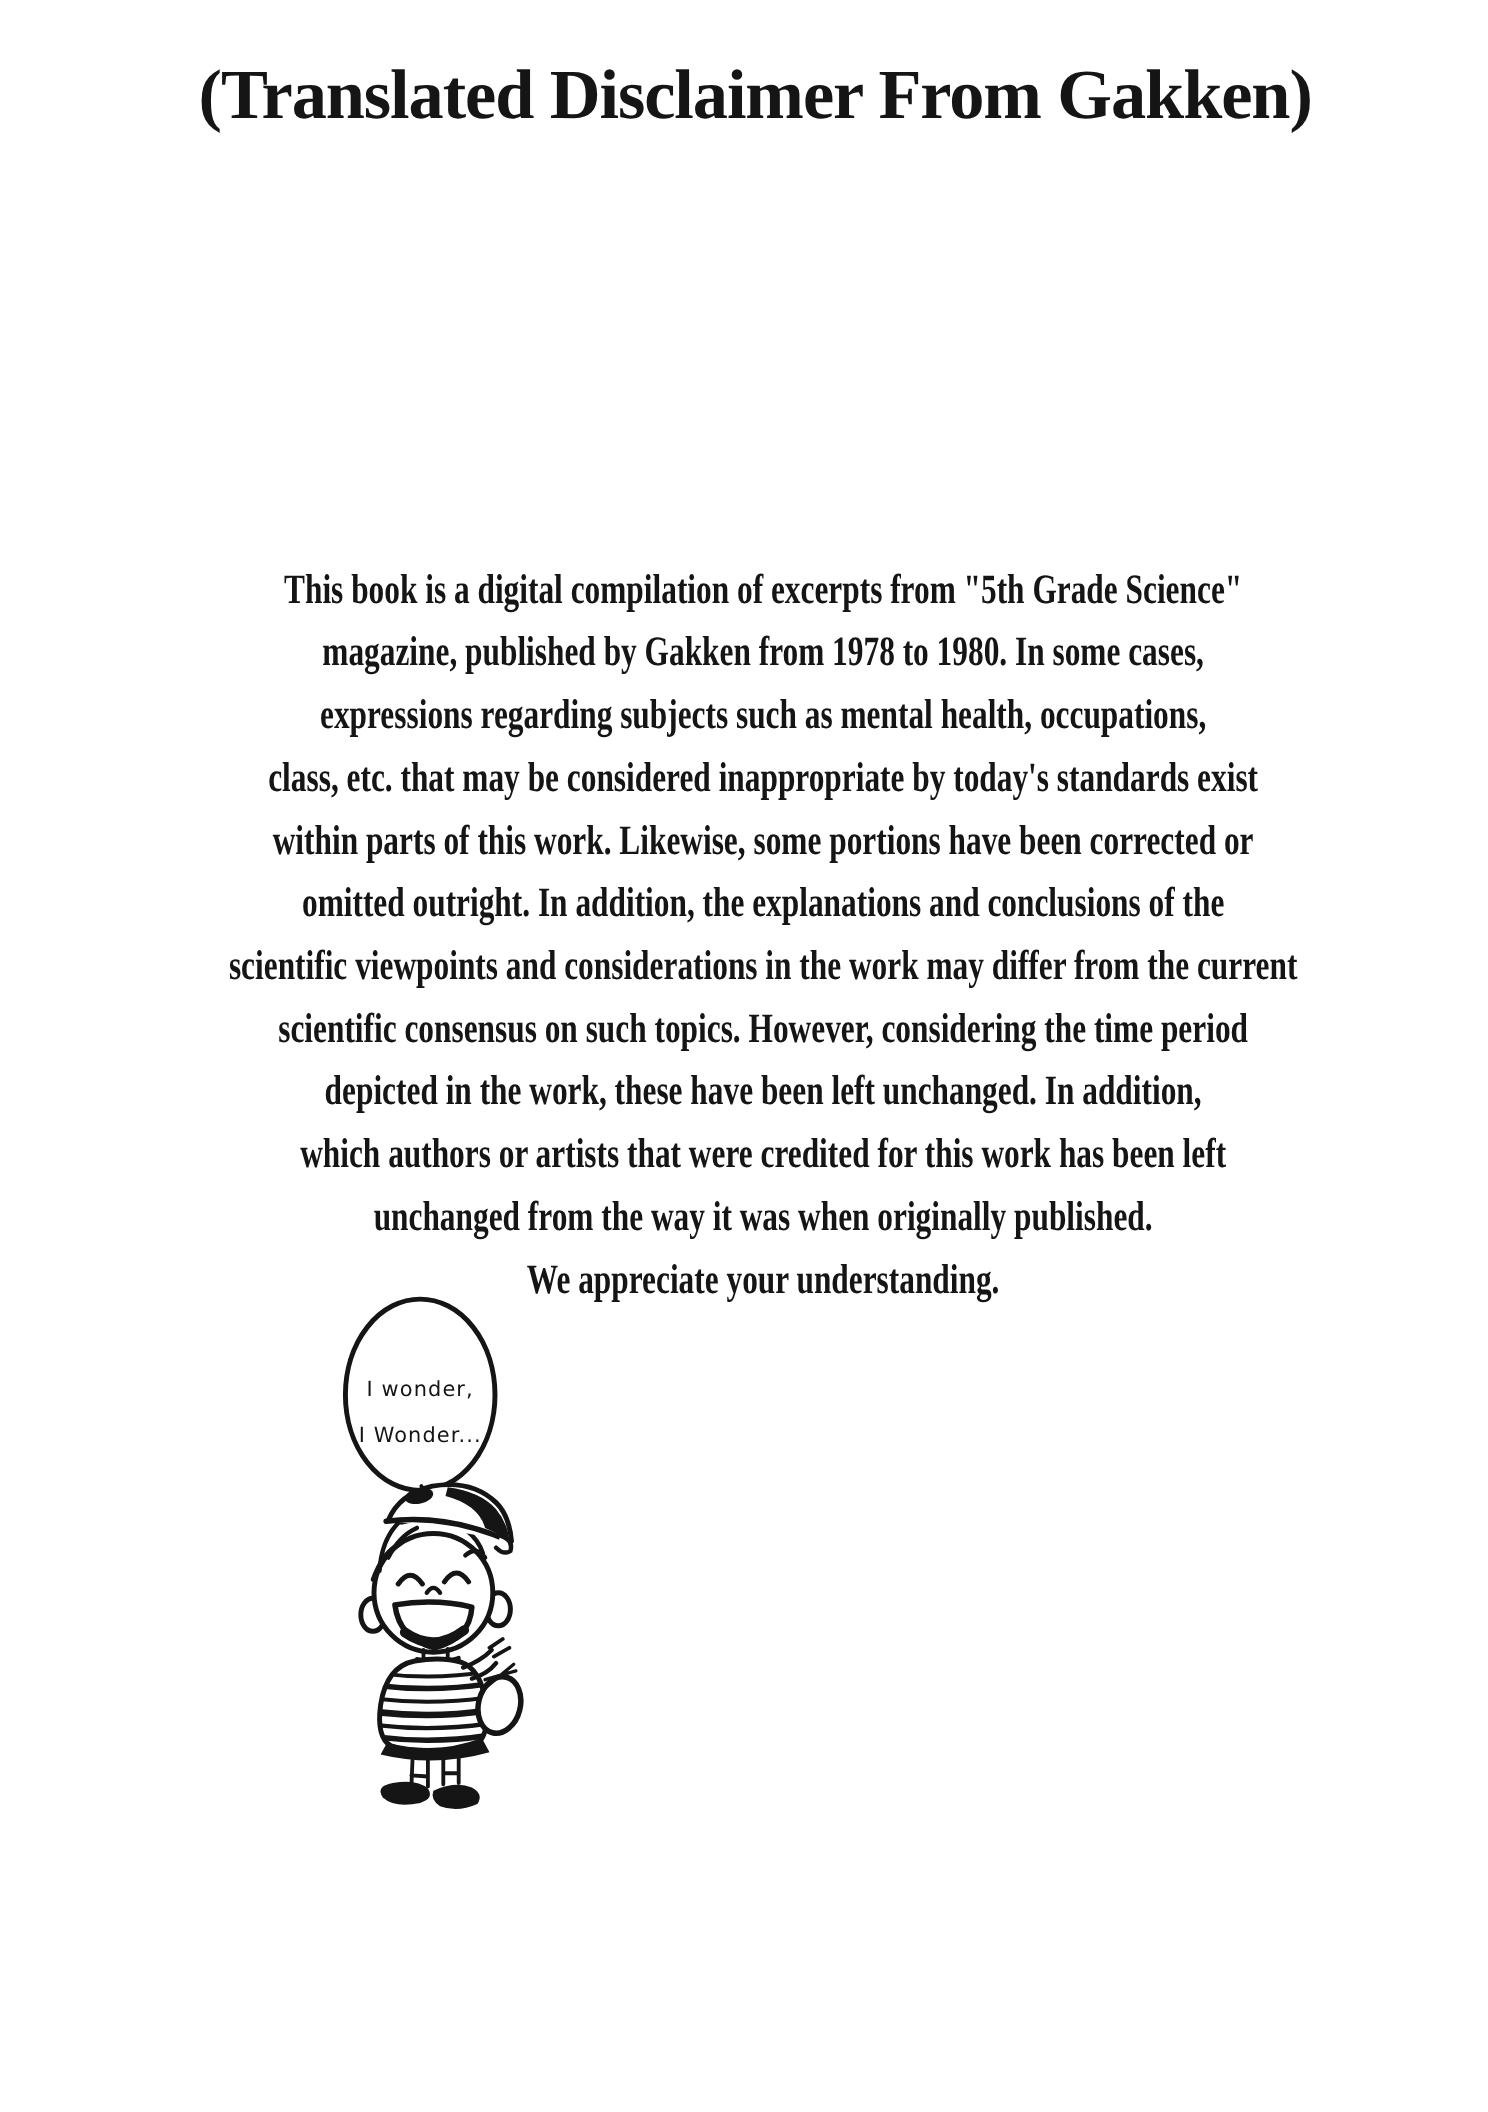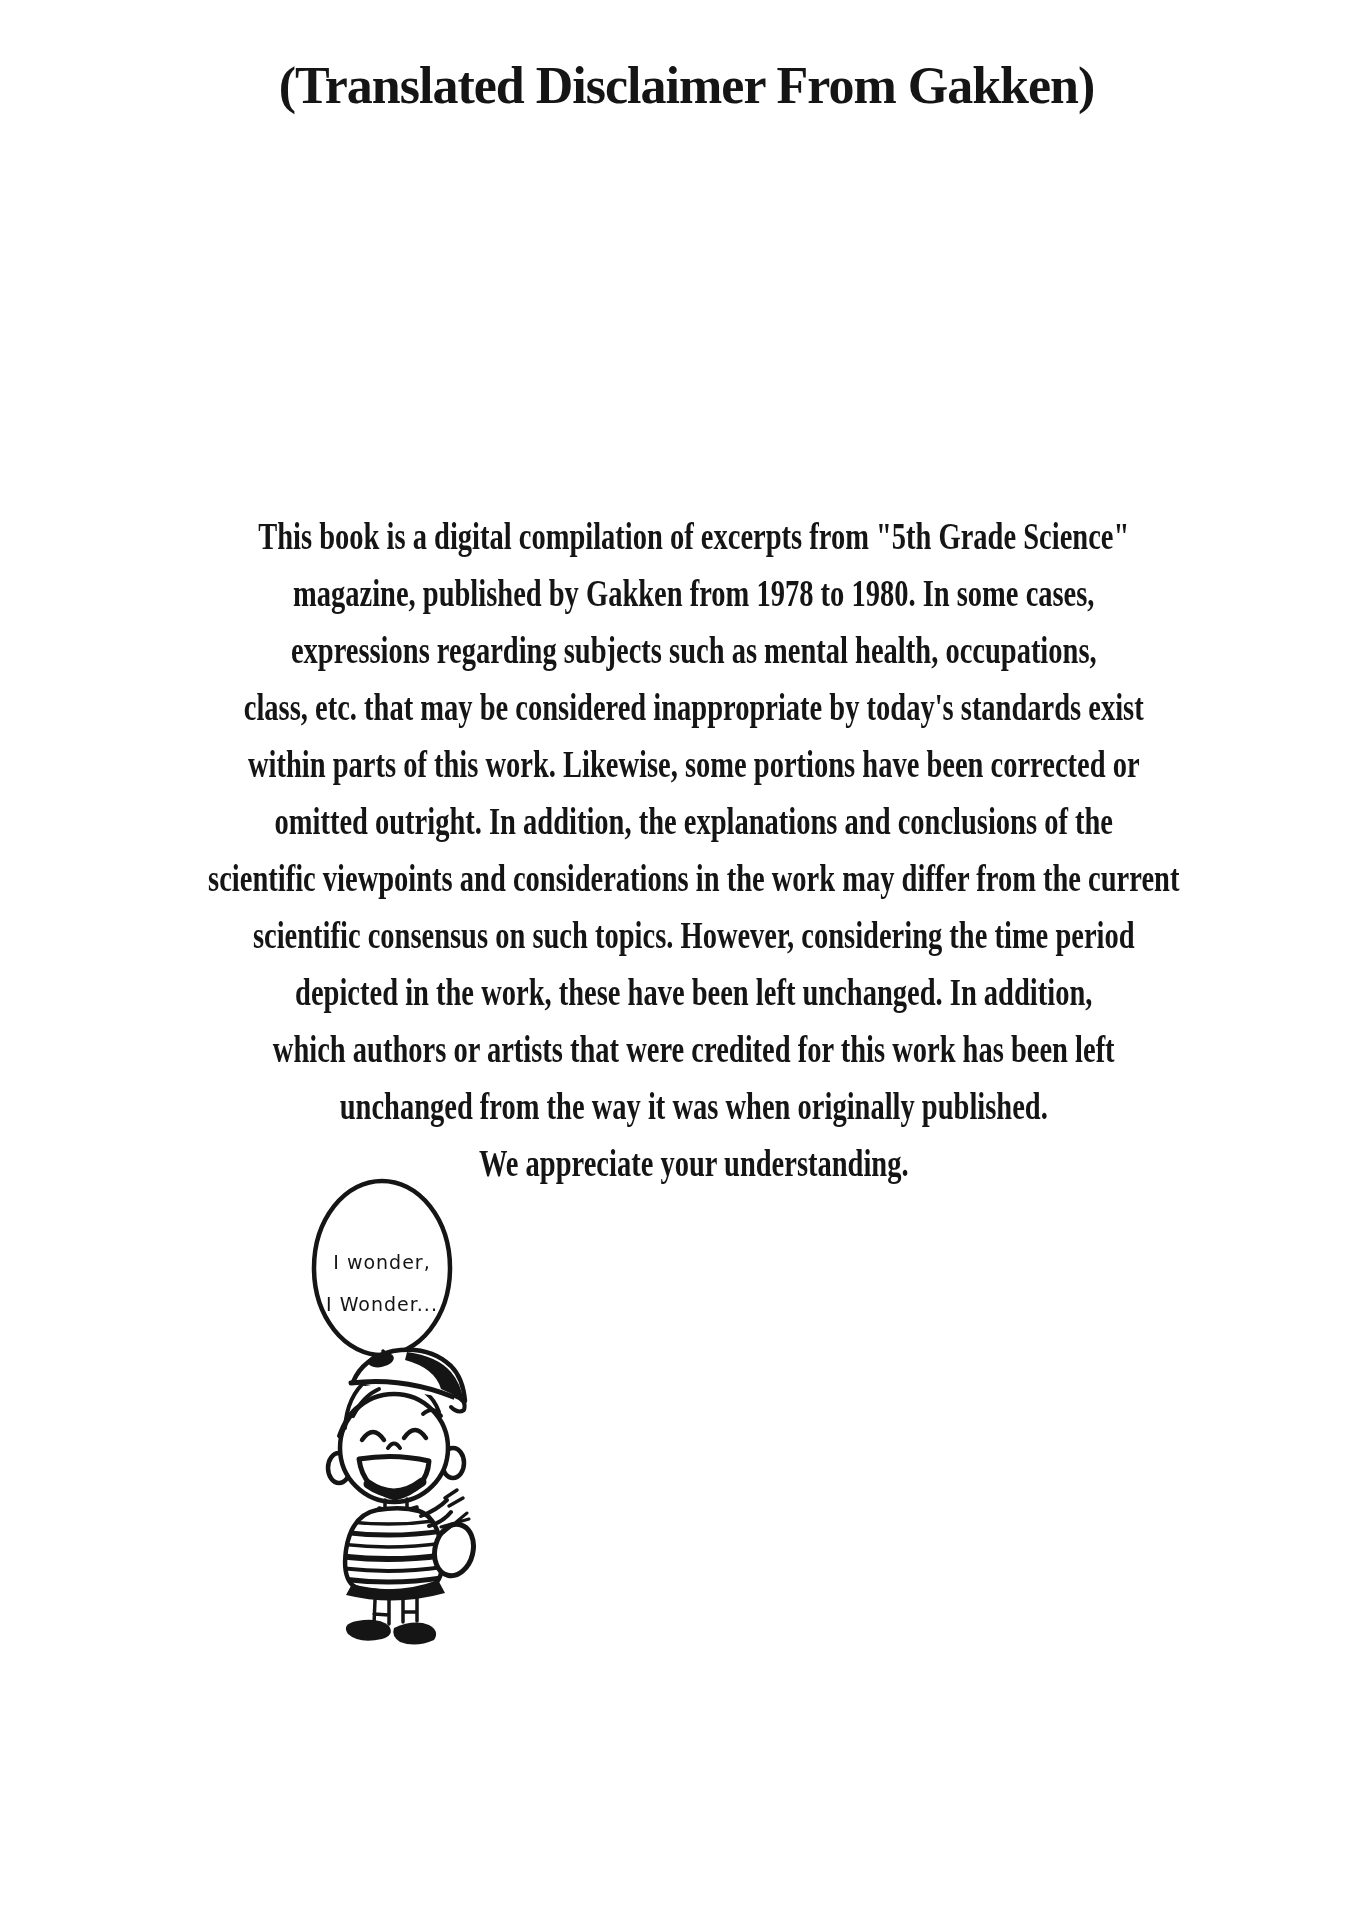--- a/index.html
+++ b/index.html
@@ -16,21 +16,21 @@
     font-family: "Liberation Serif", serif;
     color: #151515;
   }
   .doc-title {
     margin: 0;
     padding-top: 56px;
     padding-left: 20px;
     text-align: center;
     font-family: "Liberation Serif", serif;
     font-weight: bold;
-    font-size: 52px;
+    font-size: 64px;
     line-height: 60px;
     letter-spacing: -1px;
     color: #151515;
   }
   .disclaimer {
     margin-top: 392px;
     padding-left: 46px;
     transform: scaleX(0.75);
     transform-origin: 50% 0;
   }

